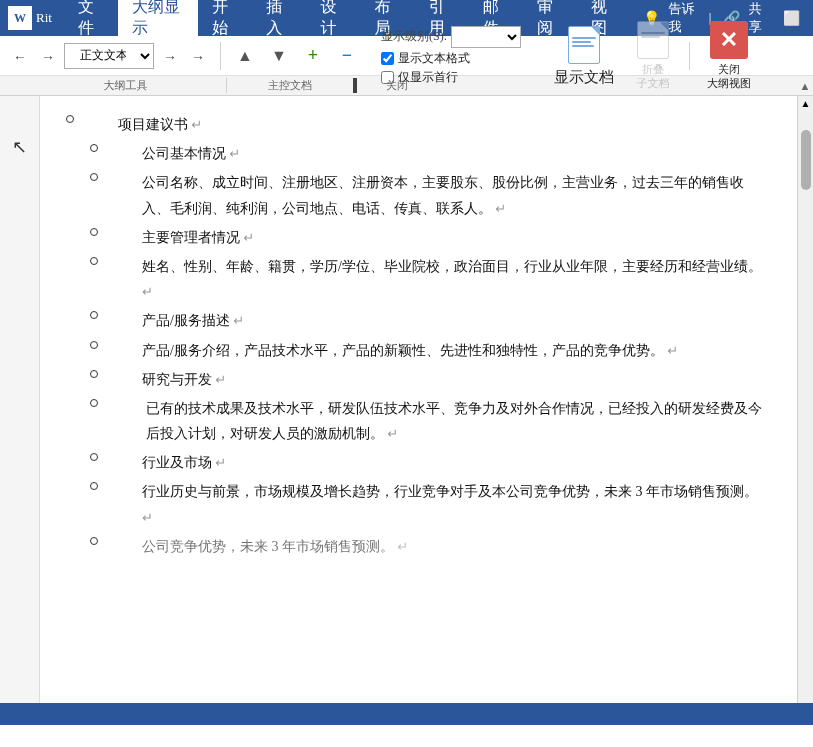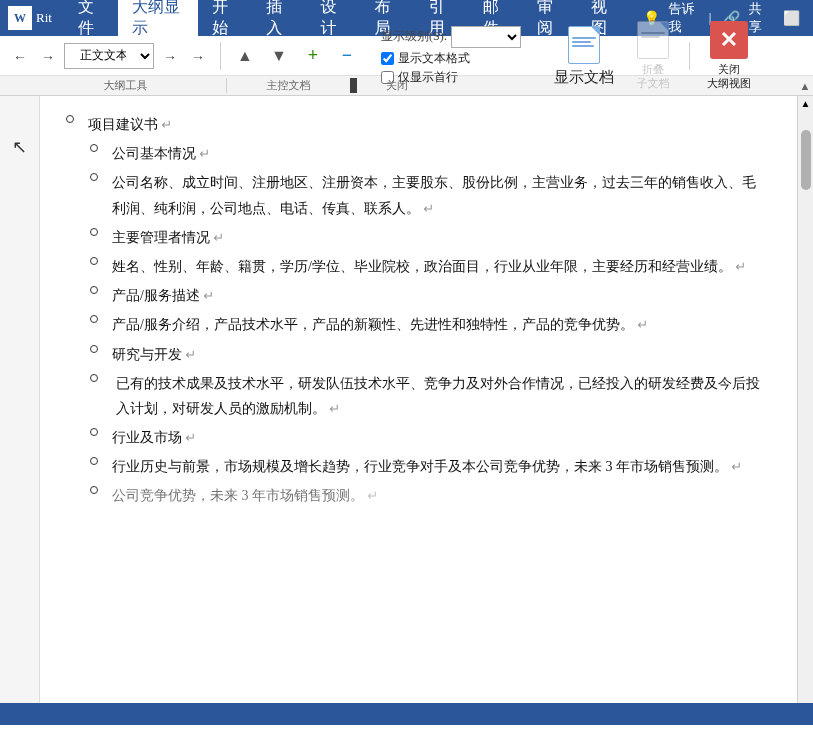--- a/index.html
+++ b/index.html
@@ -189,20 +189,21 @@
       padding: 16px 30px 16px 20px;
       overflow-y: auto;
       background: #fff;
       line-height: 1.8;
     }
 
     .outline-item {
       display: flex;
       align-items: flex-start;
       margin-bottom: 4px;
+      gap: 30px;
     }
     .bullet {
       width: 20px;
       min-width: 20px;
       margin-top: 3px;
       display: flex;
       align-items: center;
       justify-content: center;
     }
     .bullet-circle {
@@ -382,21 +383,21 @@
       </div>
       <div class="btn-label" style="white-space:pre-line; text-align:center; font-size:11px;">关闭
 大纲视图</div>
     </div>
   </div>
 
 </div>
 
 <div style="display:flex; height:20px; background:#f3f3f3; border-bottom:1px solid #d0d0d0; font-size:11px; color:#666; align-items:center;">
   <div style="width:202px; text-align:center; border-right:1px solid #d0d0d0;margin-left:25px;">大纲工具</div>
-  <div style="width:130px; text-align:center; border-right:7px solid #404040;">主控文档</div>
+  <div style="width:130px; text-align:center; border-right:4px solid #404040;">主控文档</div>
   <div style="width:80px; text-align:center;">关闭</div>
   <div style="margin-left:auto; width:16px; text-align:center; cursor:pointer;">▲</div>
 </div>
 
 <div style="display:flex; height:calc(747px - 36px - 62px - 20px - 22px); overflow:hidden;">
 
   <div class="left-margin">
 
     <div style="font-size:18px; color:#333; margin-top:20px;">↖</div>
   </div>

